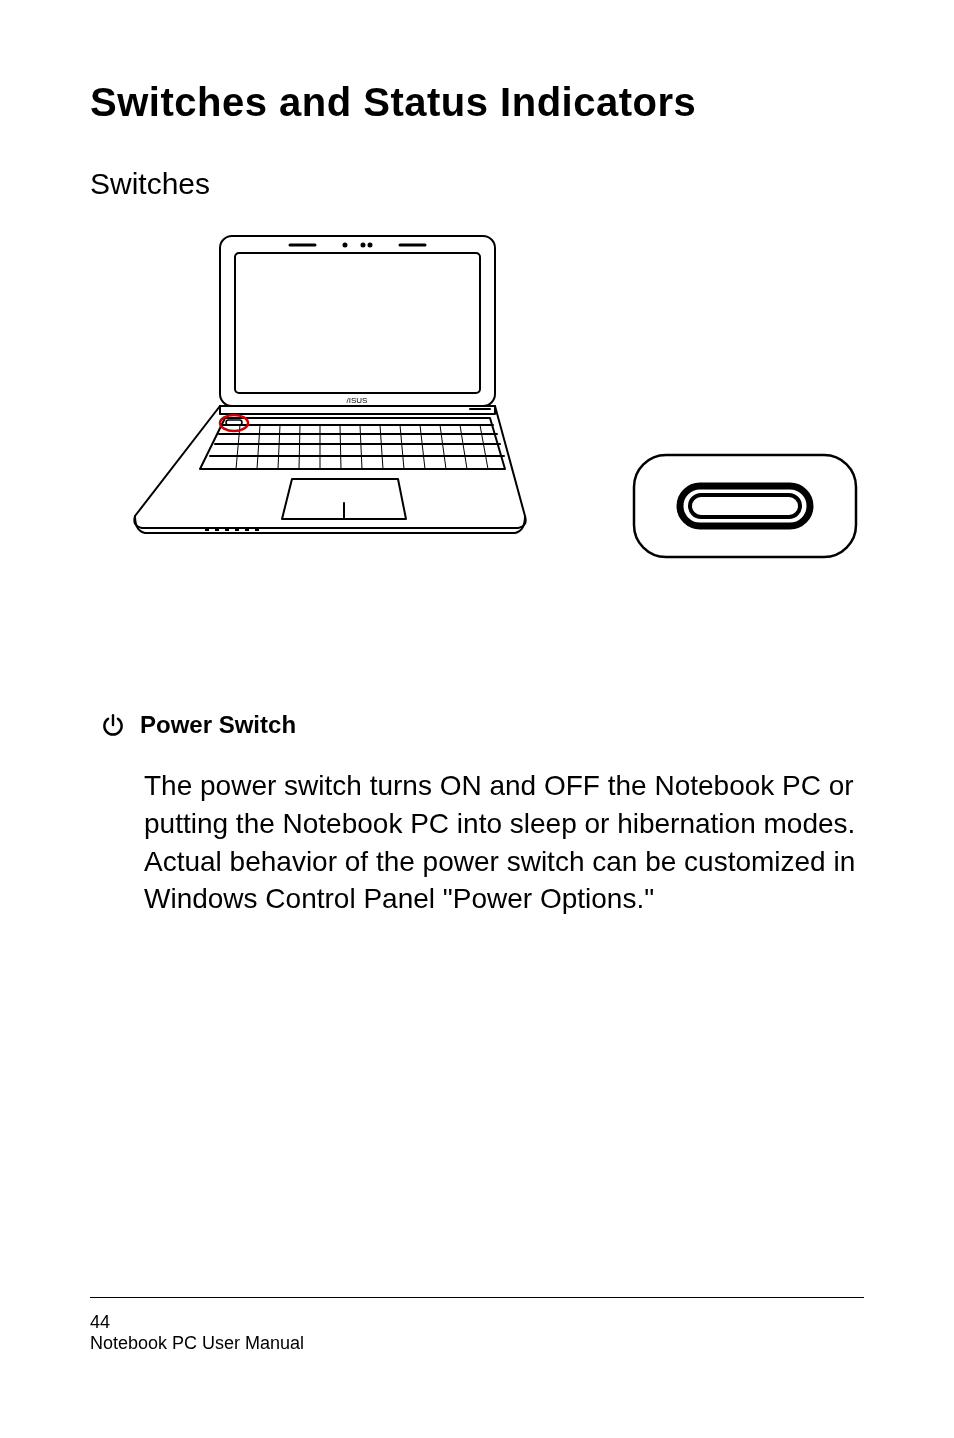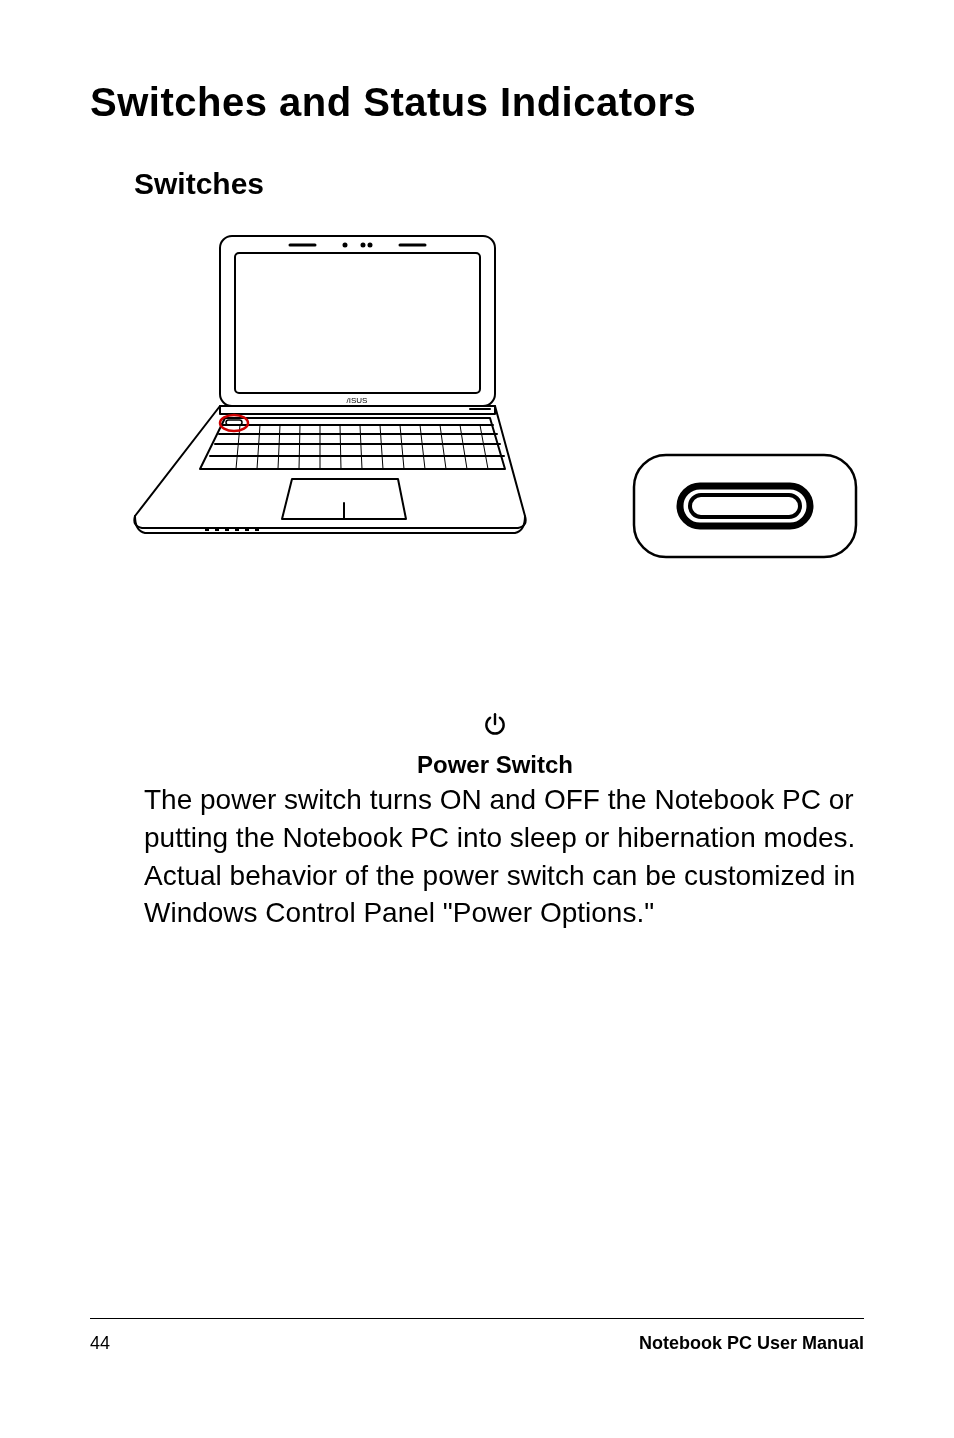--- a/index.html
+++ b/index.html
@@ -18,41 +18,39 @@
       position: relative;
     }
     .title {
       font-size: 40px;
       font-weight: 700;
       letter-spacing: 0.5px;
       margin-bottom: 42px;
     }
     .subtitle {
       font-size: 30px;
-      font-weight: 700;
+      font-weight: 400;
       margin-bottom: 30px;
-      margin-left: 44px;
     }
     .figures {
       display: flex;
       align-items: flex-end;
       justify-content: flex-start;
       gap: 100px;
       margin-left: 40px;
       margin-bottom: 150px;
     }
     .laptop-svg { width: 400px; height: auto; }
     .closeup-svg { width: 230px; height: auto; }
     .section-heading-row {
       display: flex;
       align-items: center;
       gap: 14px;
       margin-left: 10px;
-      margin-bottom: 2px;
-      flex-direction: column;
+      margin-bottom: 28px;
     }
     .power-icon-svg { width: 26px; height: 26px; }
     .section-heading {
       font-size: 24px;
       font-weight: 700;
     }
     .body-text {
       font-size: 28px;
       line-height: 1.35;
       font-weight: 400;
@@ -60,25 +58,26 @@
       margin-right: 20px;
     }
     .footer {
       position: absolute;
       bottom: 60px;
       left: 90px;
       right: 90px;
       border-top: 1px solid #000;
       padding-top: 14px;
       display: flex;
-      justify-content: space-between;
+      justify-content: center;
       font-size: 18px;
+      flex-direction: column;
     }
     .footer .page-num { font-weight: 400; }
-    .footer .manual { font-weight: 700; }
+    .footer .manual { font-weight: 400; }
   </style>
 </head>
 <body>
 
 <div class="page">
 
   <h1 class="title">Switches and Status Indicators</h1>
 
   <h2 class="subtitle">Switches</h2>
 

